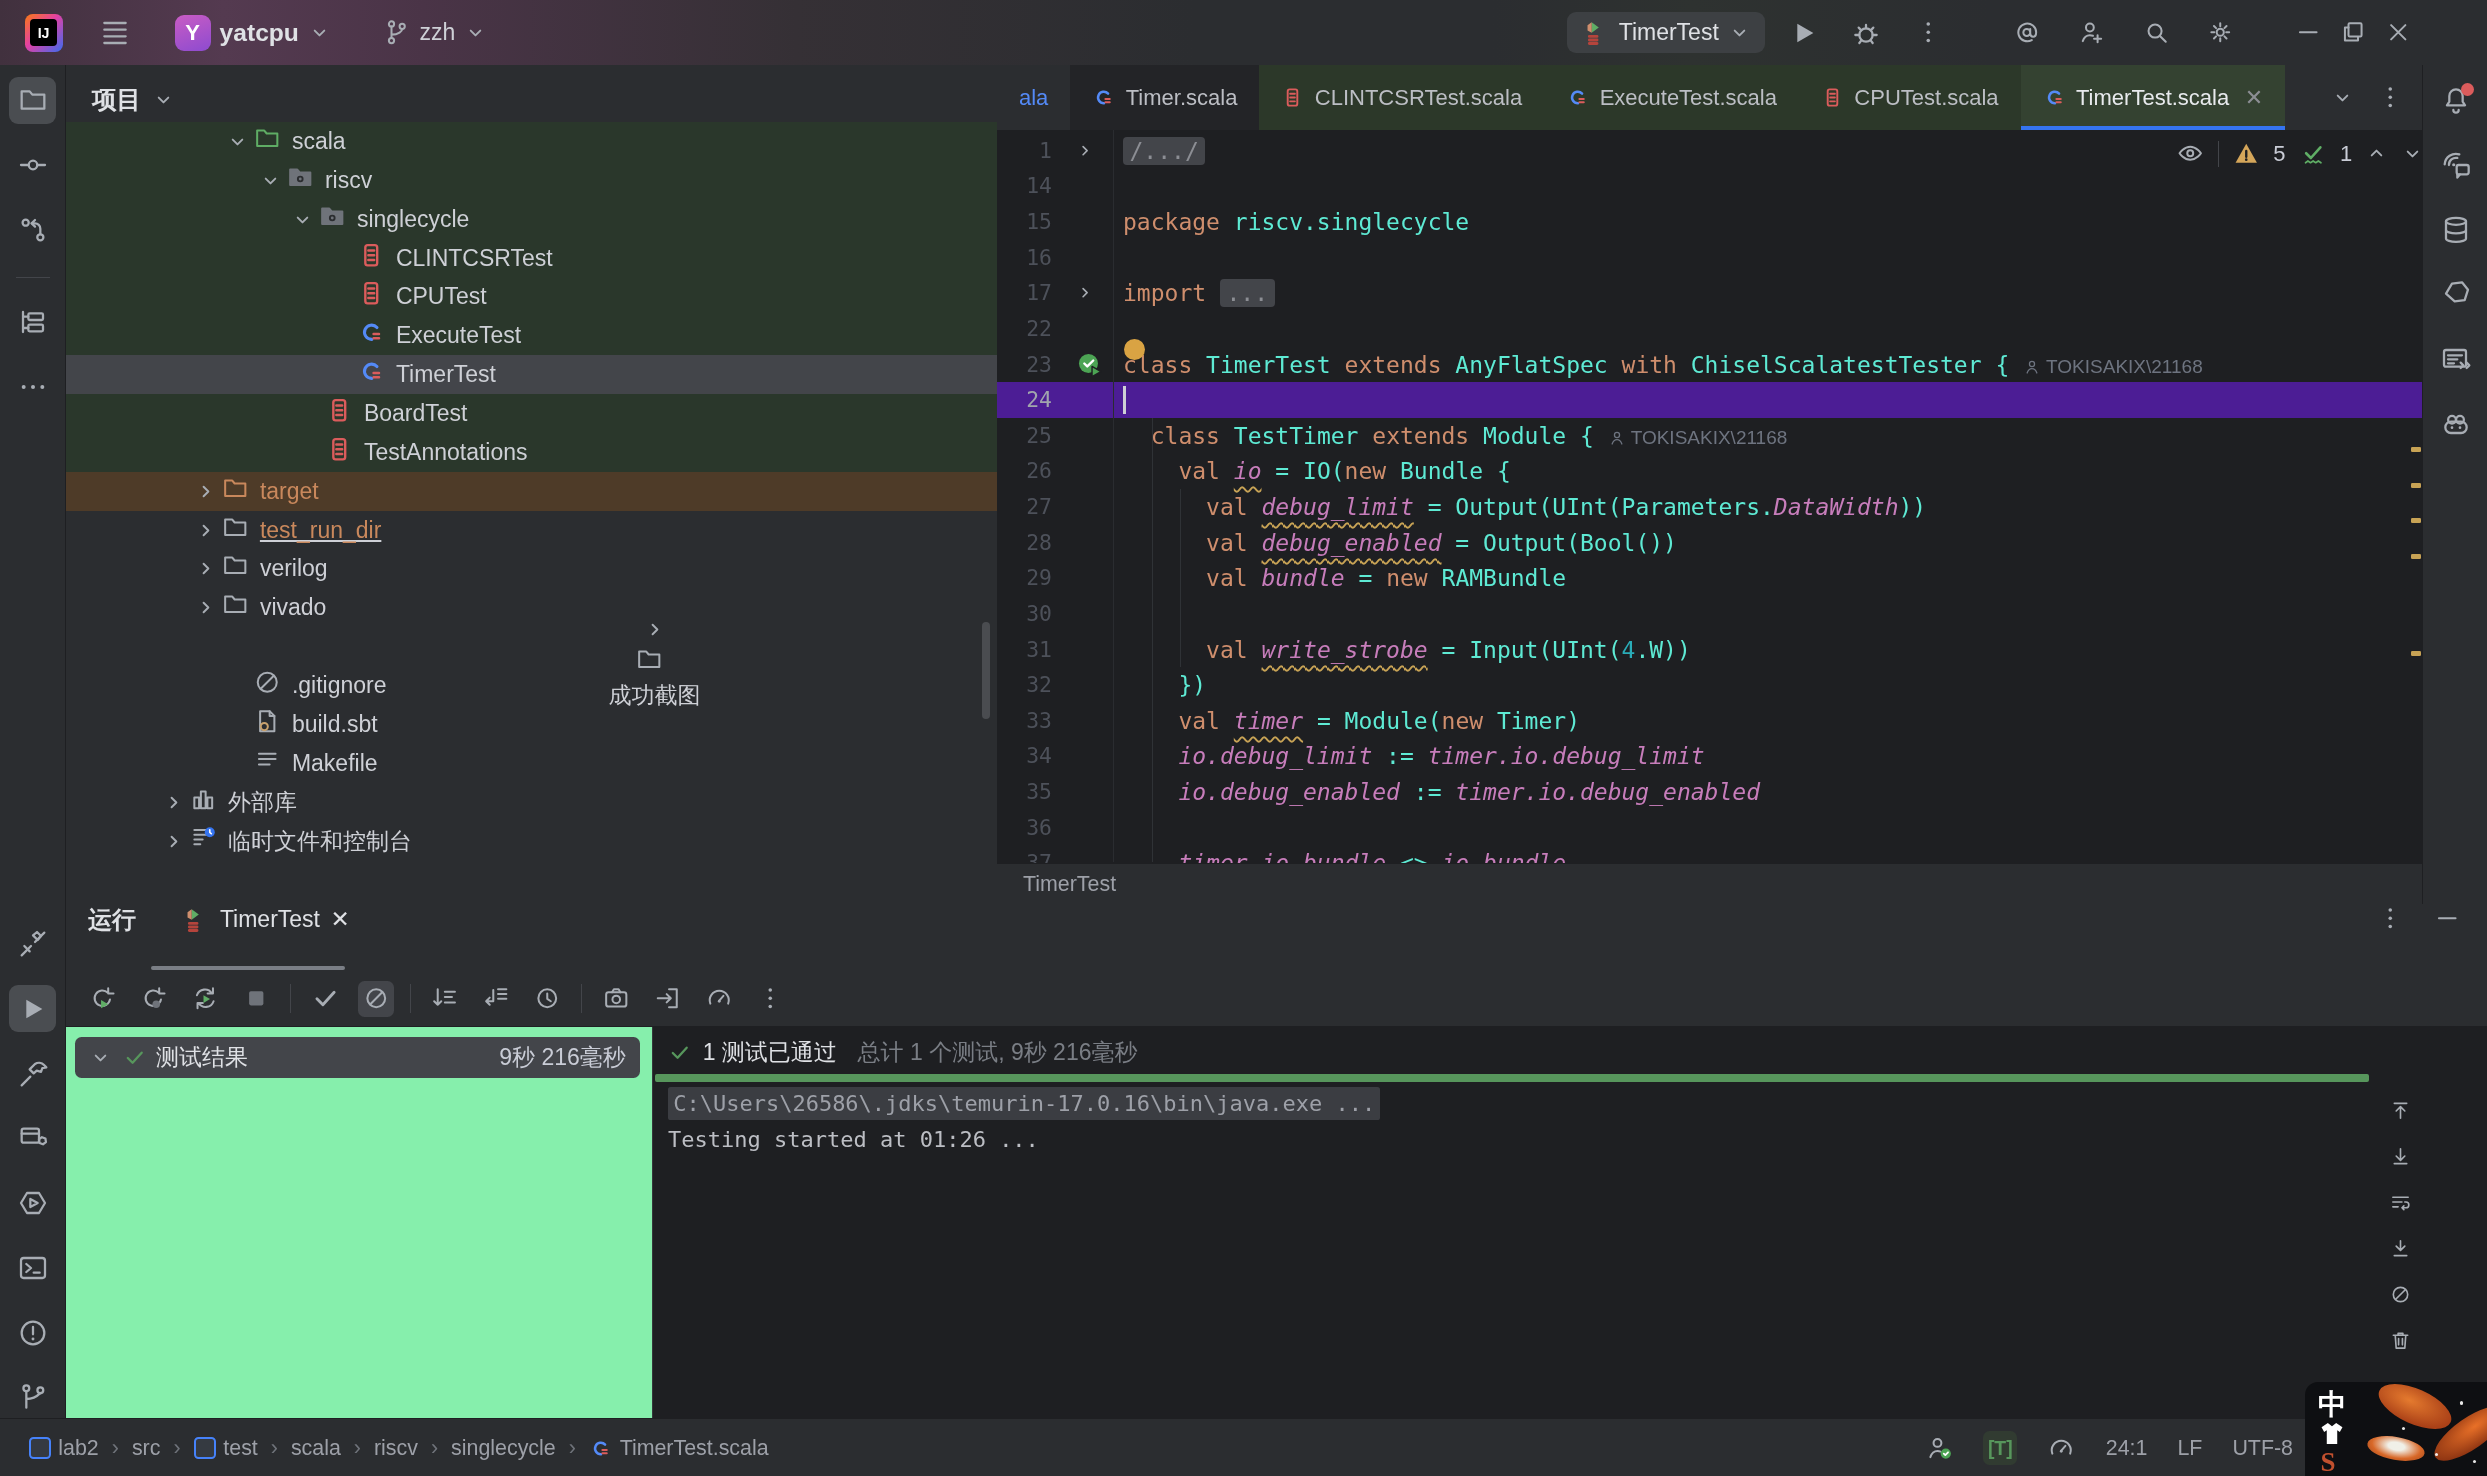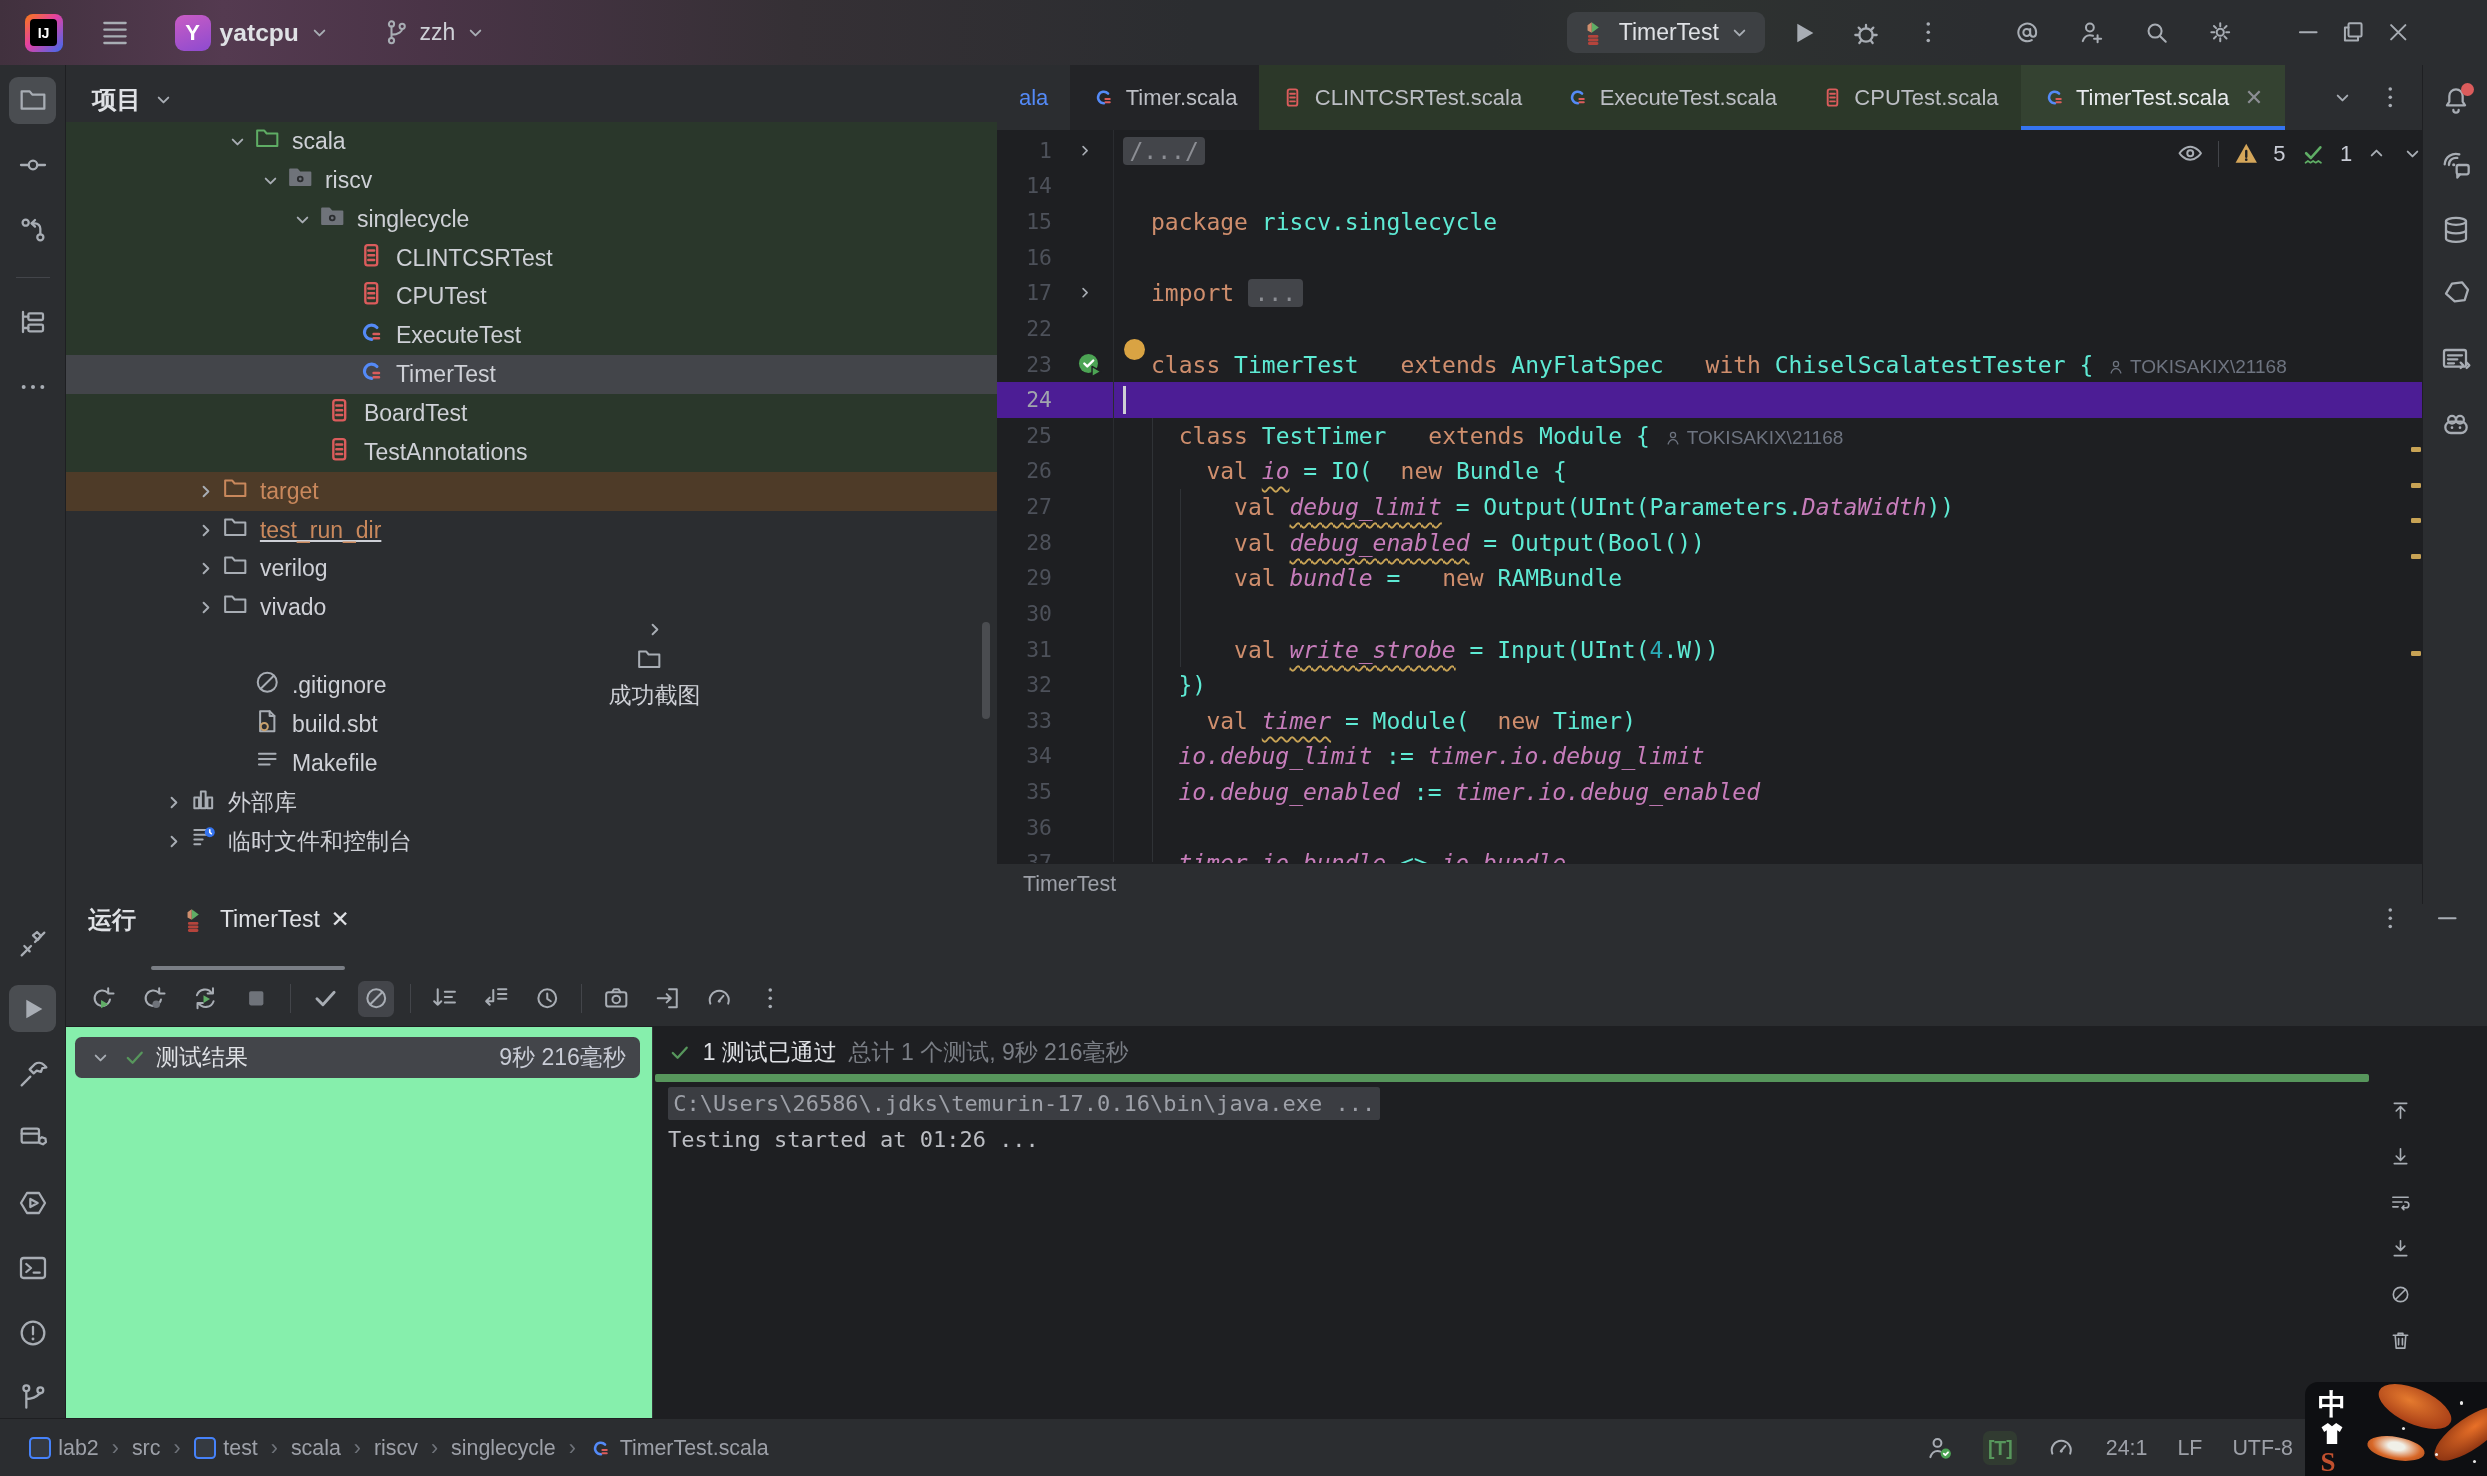--- a/index.html
+++ b/index.html
@@ -66,21 +66,21 @@
 
   .code-area{left:997px;top:130px;width:1425px;height:732px;overflow:hidden;background:#1e1f22;}
   .gutter-sep{left:1113px;top:130px;width:1.3px;height:732px;background:#2a2c30;}
   .cl{position:absolute;left:997px;width:1425px;height:36px;font-family:"DejaVu Sans Mono",monospace;
       font-size:23px;line-height:36px;white-space:pre;}
   .cl.current{background:#4c1d95;}
   .cl .num{position:absolute;left:0;width:55px;text-align:right;color:#4d515a;font-size:21.4px;}
   .cl.current .num{color:#a1a5ad;}
   .cl .foldc{position:absolute;left:78px;width:32px;top:0;height:36px;display:flex;align-items:center;color:#7A7E85;}
   .cl .txt{position:absolute;left:126px;top:0;}
-  .tk-k{color:#CF8E6D;margin-left:28px;}
+  .tk-k{color:#CF8E6D;}
   .tk-d{color:#5eead4;}
   .tk-f{color:#C77DBB;font-style:italic;}
   .tk-fd{color:#C77DBB;font-style:italic;text-decoration:underline wavy #c8a355 1.6px;text-underline-offset:7.1px;}
   .tk-n{color:#2AACB8;}
   .tk-chip{background:#43454a;color:#8c8e94;border-radius:3.9px;padding:0.6px 6.5px;}
   .inlay{color:#6e7480;font-size:19px;font-style:normal;font-family:"Liberation Sans",sans-serif;}
   .inlay svg{width:18px;height:18px;vertical-align:-3.2px;}
   .caret{position:absolute;left:126px;top:3.9px;width:2.6px;height:28px;background:#CED0D6;}
   .bulb{position:absolute;left:127px;top:-7.8px;width:21px;height:21px;border-radius:50%;background:#d9a343;}
   .guide{position:absolute;width:1.3px;background:#2f3236;}
@@ -100,21 +100,21 @@
   .rtb{width:36px;height:36px;border-radius:6.5px;display:flex;align-items:center;justify-content:center;color:#CED0D6;}
   .rtb.disabled{color:#6f737a;}
   .rtb.active{background:#43454a;}
   .rtb-div{width:1.3px;height:28.5px;background:#43454a;}
   .test-pane{position:absolute;left:0;top:123px;width:586px;height:391px;background:#86efac;}
   .test-row{position:absolute;left:9px;top:10.4px;width:565px;height:41px;border-radius:6.5px;background:#43454a;
     display:flex;align-items:center;gap:10.4px;padding:0 14.2px;box-sizing:border-box;color:#DFE1E5;font-size:23px;}
   .test-row .time{margin-left:auto;color:#C9CCD6;}
   .vdiv{position:absolute;left:586px;top:123px;width:1.3px;height:391px;background:#35373b;}
   .summary{position:absolute;left:602px;top:133px;display:flex;align-items:center;gap:11.7px;font-size:23px;color:#DFE1E5;}
-  .summary .gray{color:#7a7e85;}
+  .summary .gray{color:#7a7e85;margin-left:9px;}
   .greenbar{position:absolute;left:589px;top:170px;width:1714px;height:7.8px;background:#57965c;border-radius:1.9px;}
   .conline{position:absolute;left:602px;font-family:"DejaVu Sans Mono",monospace;font-size:22px;color:#BCBEC4;white-space:pre;}
   .conline .chip{background:#3b3d42;color:#9da0a8;padding:3.9px 5.2px;border-radius:2.6px;}
   .con-tools{position:absolute;left:2317px;top:194px;display:flex;flex-direction:column;gap:18px;color:#9DA0A8;}
 
   
   .status{left:0;top:1418px;width:2487px;height:58px;background:#2b2d30;border-top:1.3px solid #1e1f22;
     display:flex;align-items:center;color:#9da0a8;font-size:21.4px;}
   .crumbs{display:flex;align-items:center;gap:13px;margin-left:28.5px;}
   .crumb{display:flex;align-items:center;gap:7.8px;}

